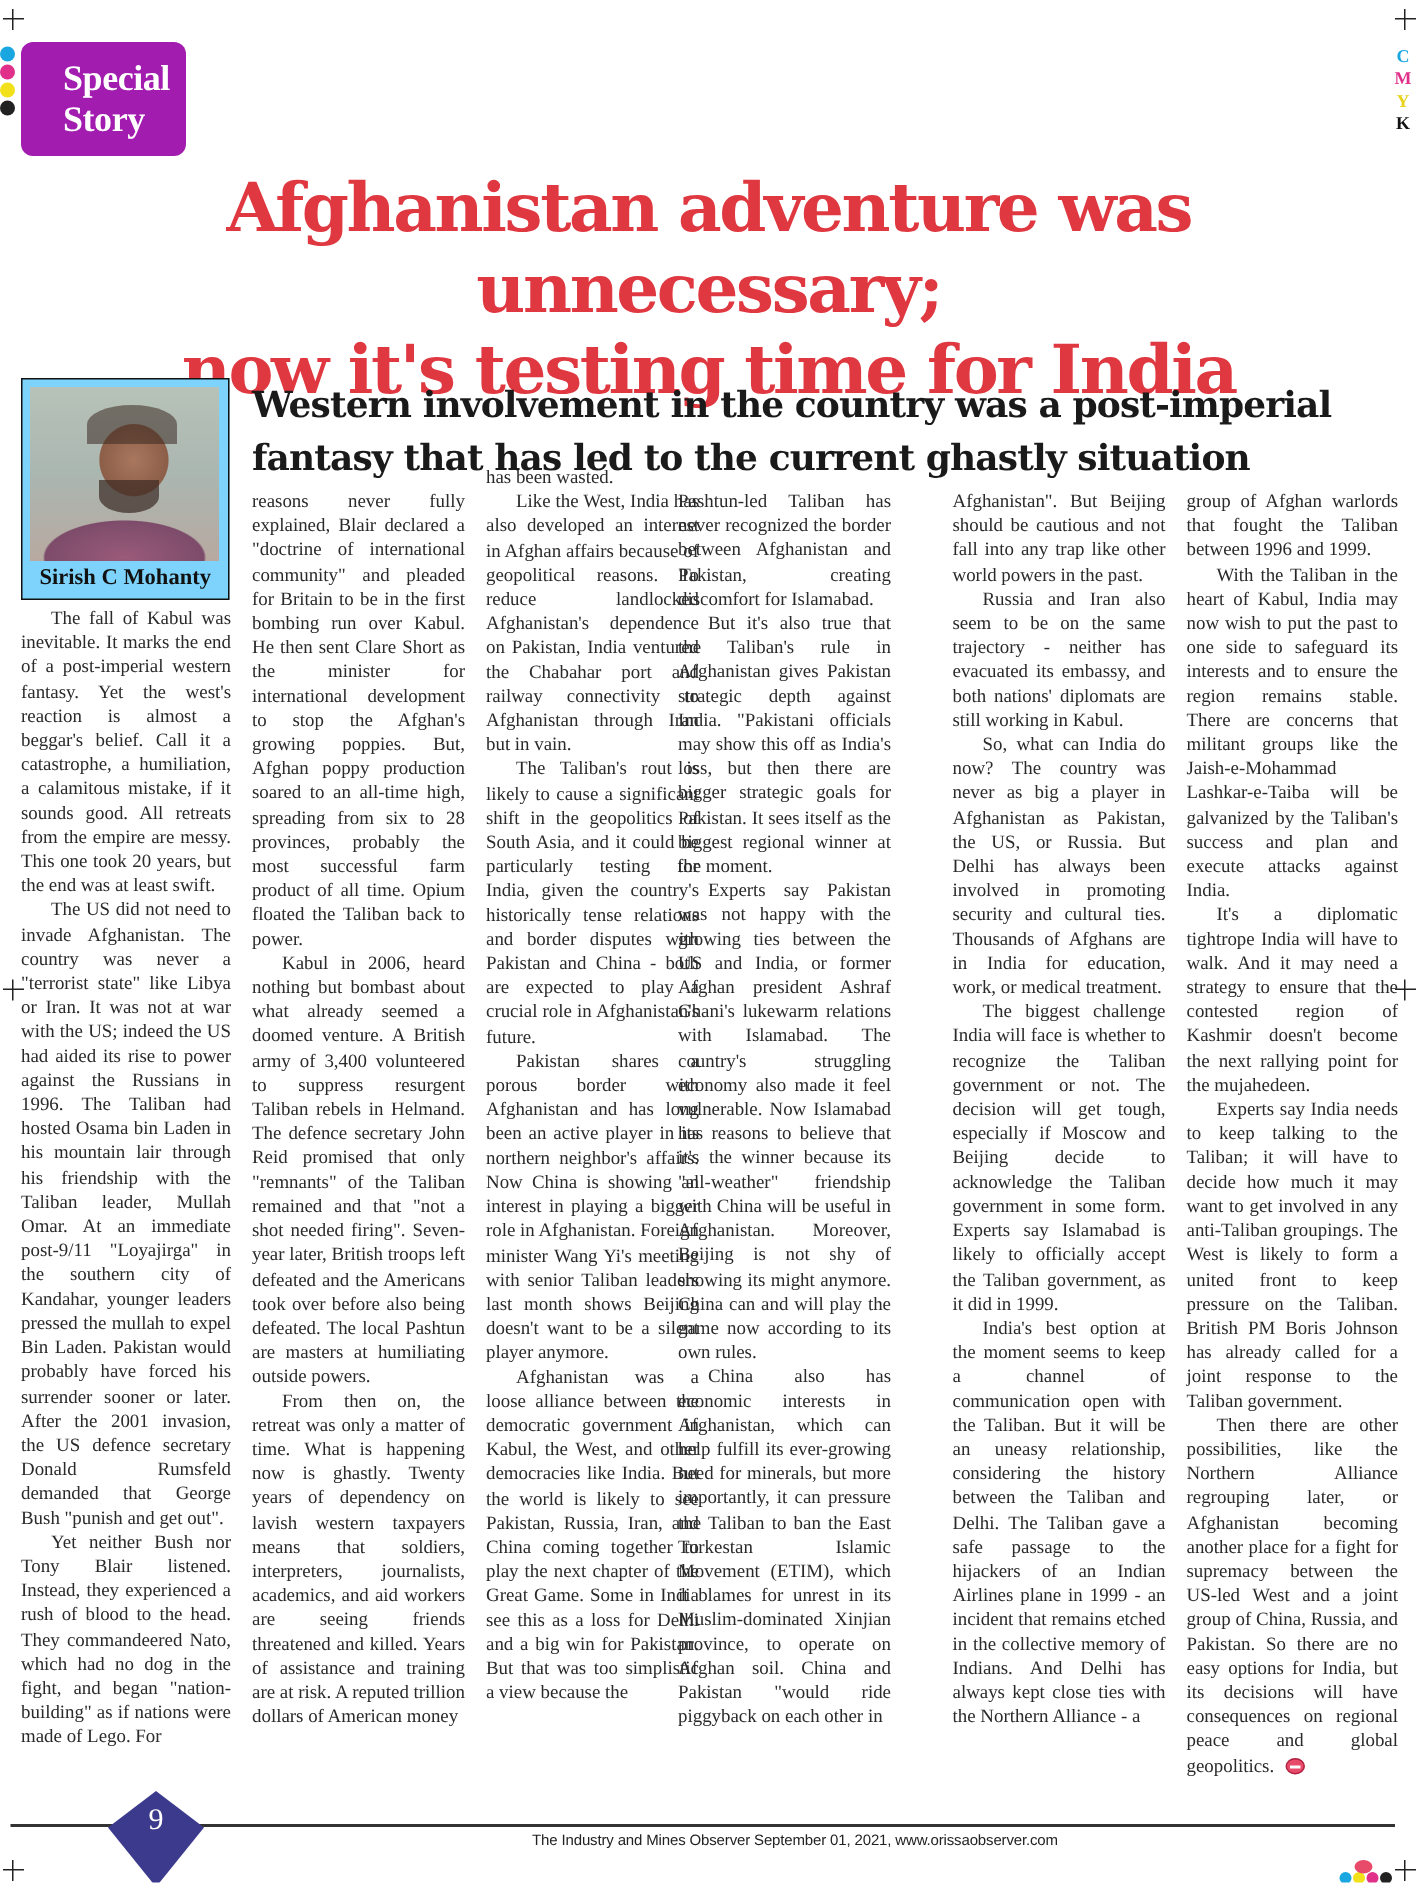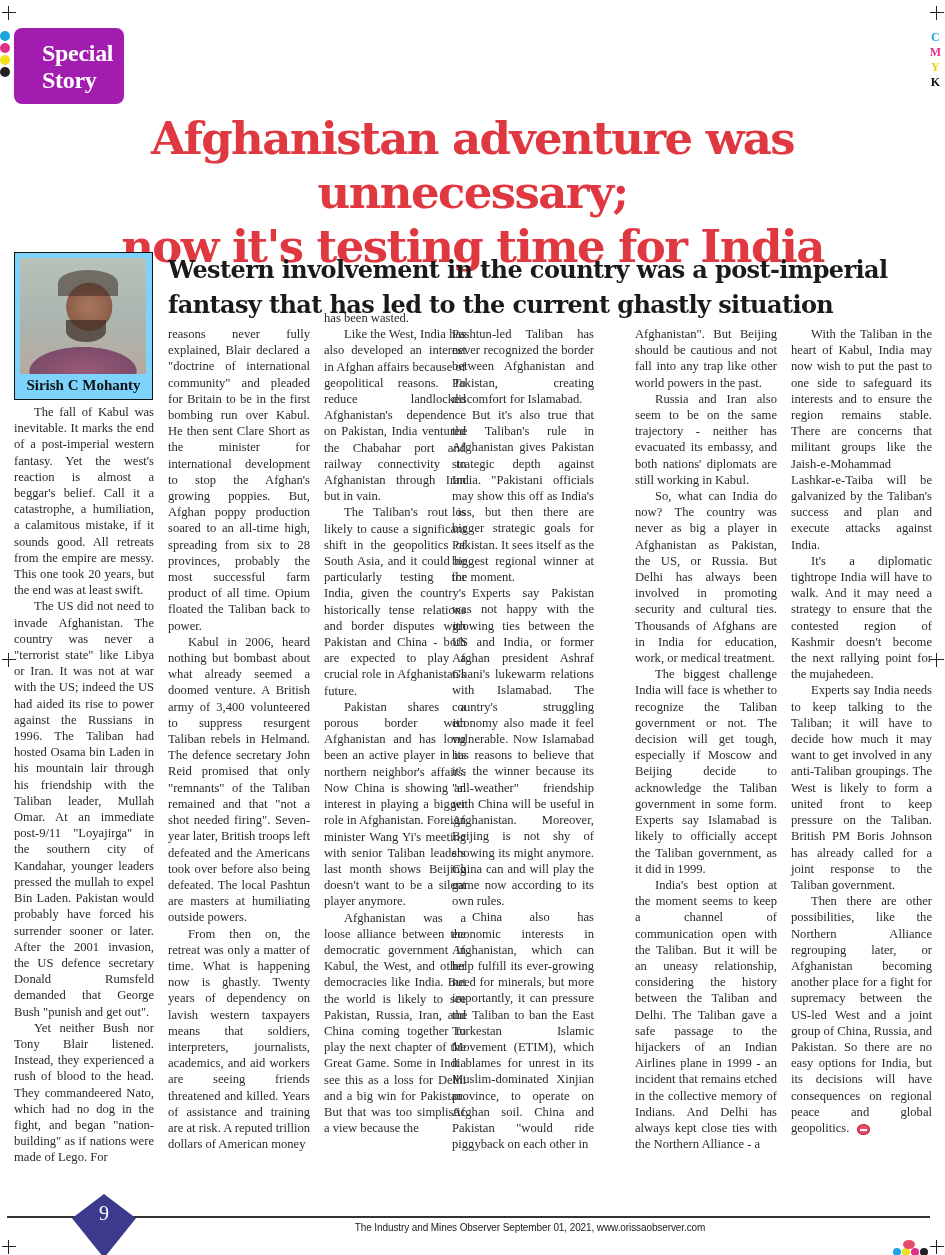--- a/index.html
+++ b/index.html
@@ -169,20 +169,21 @@
 
 <div class="col c5">
   <p class="cont">Afghanistan". But Beijing should be cautious and not fall into any trap like other world powers in the past.</p>
   <p>Russia and Iran also seem to be on the same trajectory - neither has evacuated its embassy, and both nations' diplomats are still working in Kabul.</p>
   <p>So, what can India do now? The country was never as big a player in Afghanistan as Pakistan, the US, or Russia. But Delhi has always been involved in promoting security and cultural ties. Thousands of Afghans are in India for education, work, or medical treatment.</p>
   <p>The biggest challenge India will face is whether to recognize the Taliban government or not. The decision will get tough, especially if Moscow and Beijing decide to acknowledge the Taliban government in some form. Experts say Islamabad is likely to officially accept the Taliban government, as it did in 1999.</p>
   <p>India's best option at the moment seems to keep a channel of communication open with the Taliban. But it will be an uneasy relationship, considering the history between the Taliban and Delhi. The Taliban gave a safe passage to the hijackers of an Indian Airlines plane in 1999 - an incident that remains etched in the collective memory of Indians. And Delhi has always kept close ties with the Northern Alliance - a</p>
 </div>
 
 <div class="col c6">
+  <p class="cont">group of Afghan warlords that fought the Taliban between 1996 and 1999.</p>
   <p>With the Taliban in the heart of Kabul, India may now wish to put the past to one side to safeguard its interests and to ensure the region remains stable. There are concerns that militant groups like the Jaish-e-Mohammad Lashkar-e-Taiba will be galvanized by the Taliban's success and plan and execute attacks against India.</p>
   <p>It's a diplomatic tightrope India will have to walk. And it may need a strategy to ensure that the contested region of Kashmir doesn't become the next rallying point for the mujahedeen.</p>
   <p>Experts say India needs to keep talking to the Taliban; it will have to decide how much it may want to get involved in any anti-Taliban groupings. The West is likely to form a united front to keep pressure on the Taliban. British PM Boris Johnson has already called for a joint response to the Taliban government.</p>
   <p><span>Then there are other possibilities, like the Northern Alliance regrouping later, or Afghanistan becoming another place for a fight for supremacy between the US-led West and a joint group of China, Russia, and Pakistan. So there are no easy options for India, but its decisions will have consequences on regional peace and global geopolitics.</span><span class="end-mark"></span></p>
 </div>
 
 <div class="footer-line"></div>
 <div class="page-diamond">
   <div class="shape"></div>
   <div class="page-number">9</div>

